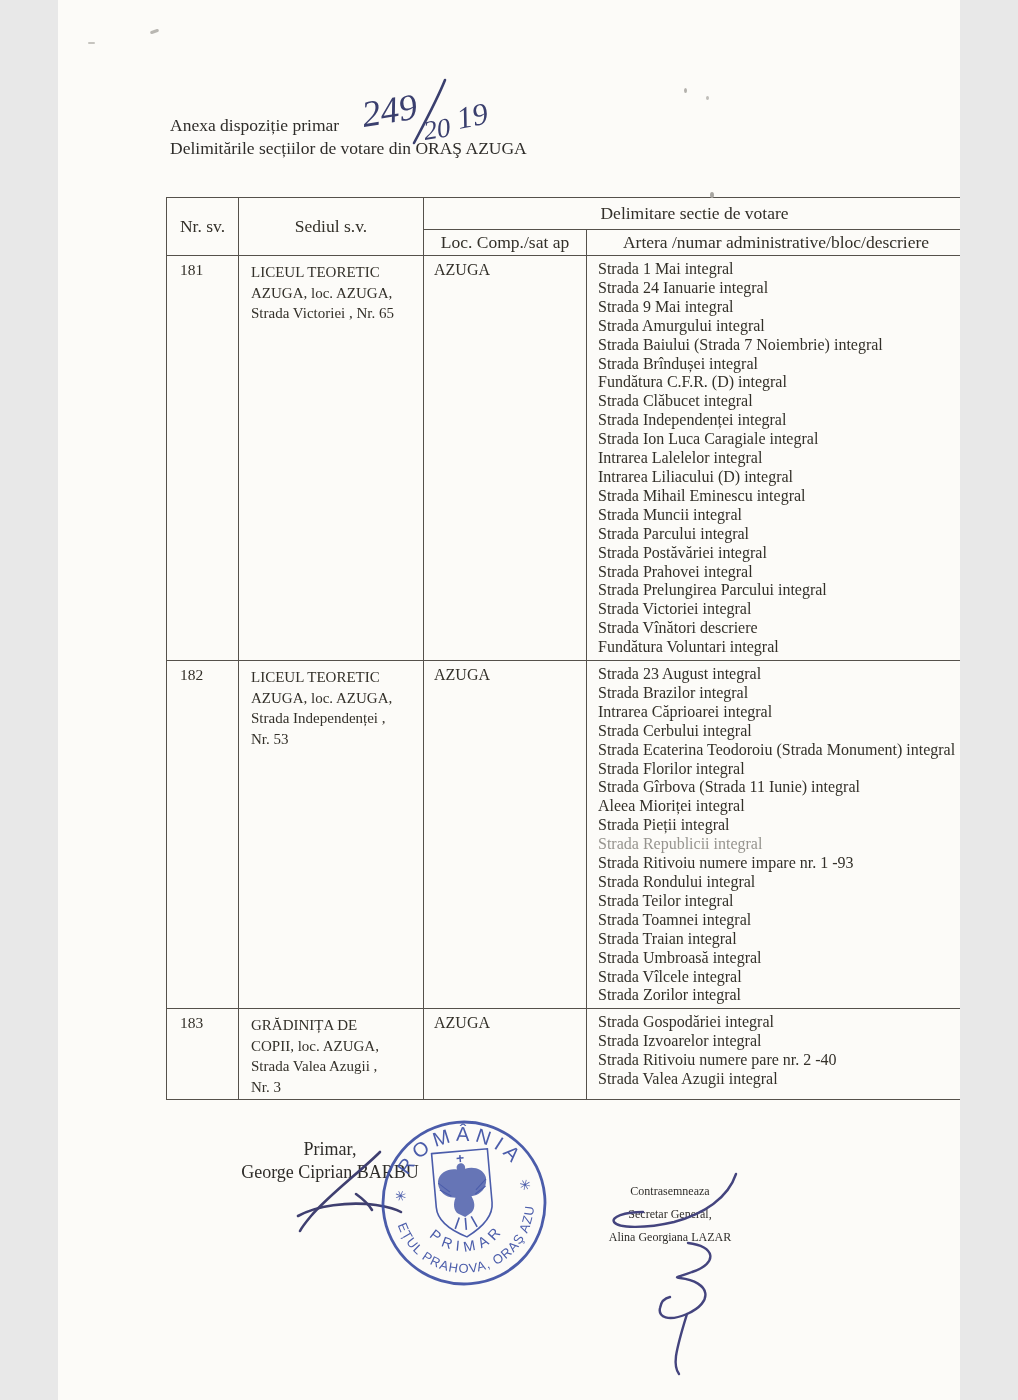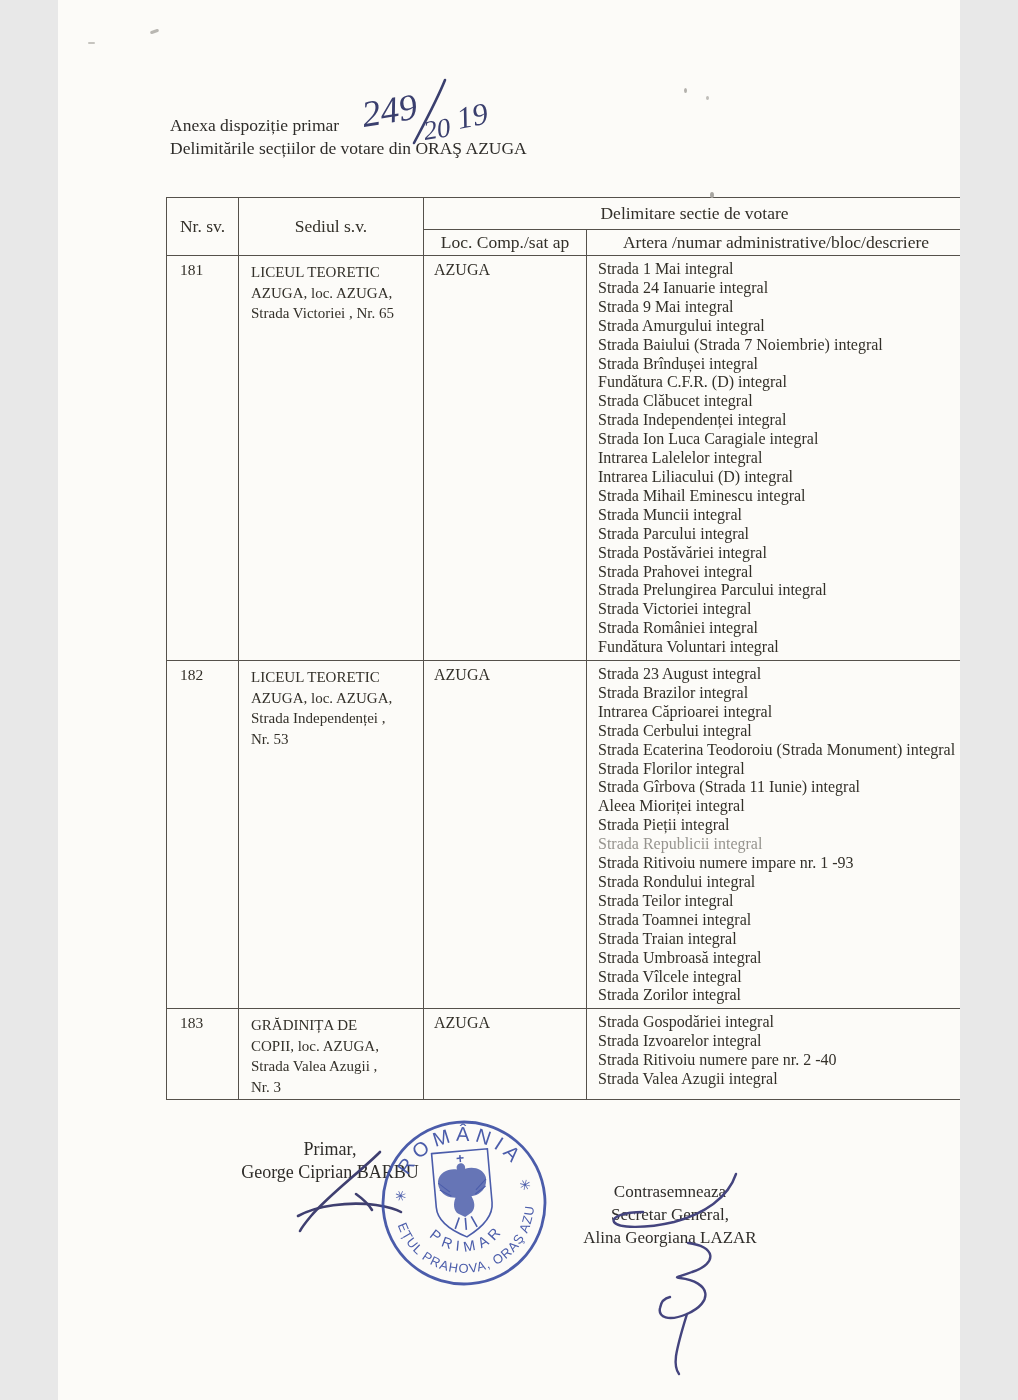--- a/index.html
+++ b/index.html
@@ -27,21 +27,21 @@
   td{vertical-align:top;}
   td.c-nr{font-size:15.5px; padding:5px 4px 2px 13px;}
   td.c-sediu{font-size:15px; line-height:20.5px; padding:6px 6px 2px 12px;margin-left:17px;}
   td.c-loc{font-size:16px; padding:5px 4px 2px 10px;}
   td.c-artere{padding:4px 8px 3px 11px;}
   .street{font-size:16px; line-height:18.9px;}
   
   tbody tr:nth-child(2) .street:nth-child(10){ color:#7d7a74; filter:blur(0.55px); opacity:.8; }
   
   .sig-left{position:absolute; left:172px; top:1138px; width:200px; text-align:center; font-size:18px; line-height:23px;}
-  .sig-right{position:absolute; left:503px; top:1180px; width:218px; text-align:center; font-size:17px; line-height:23px;}
+  .sig-right{position:absolute; left:503px; top:1180px; width:218px; text-align:center; font-size:12px; line-height:23px;}
   
   svg.ink{position:absolute; left:0; top:0; pointer-events:none;}
   
   .speck{position:absolute; border-radius:50%;}
 </style>
 </head>
 <body>
 
 <div class="page">
 
@@ -90,21 +90,21 @@
             <div class="street">Strada Ion Luca Caragiale integral</div>
             <div class="street">Intrarea Lalelelor integral</div>
             <div class="street">Intrarea Liliacului (D) integral</div>
             <div class="street">Strada Mihail Eminescu integral</div>
             <div class="street">Strada Muncii integral</div>
             <div class="street">Strada Parcului integral</div>
             <div class="street">Strada Postăvăriei integral</div>
             <div class="street">Strada Prahovei integral</div>
             <div class="street">Strada Prelungirea Parcului integral</div>
             <div class="street">Strada Victoriei integral</div>
-            <div class="street">Strada României integral</div>
+            <div class="street">Strada Vînători descriere</div>
             <div class="street">Fundătura Voluntari integral</div>
           </td>
         </tr>
         <tr>
           <td class="c-nr">182</td>
           <td class="c-sediu">
             <div>LICEUL TEORETIC</div>
             <div>AZUGA, loc. AZUGA,</div>
             <div>Strada Independenței ,</div>
             <div>Nr. 53</div>

